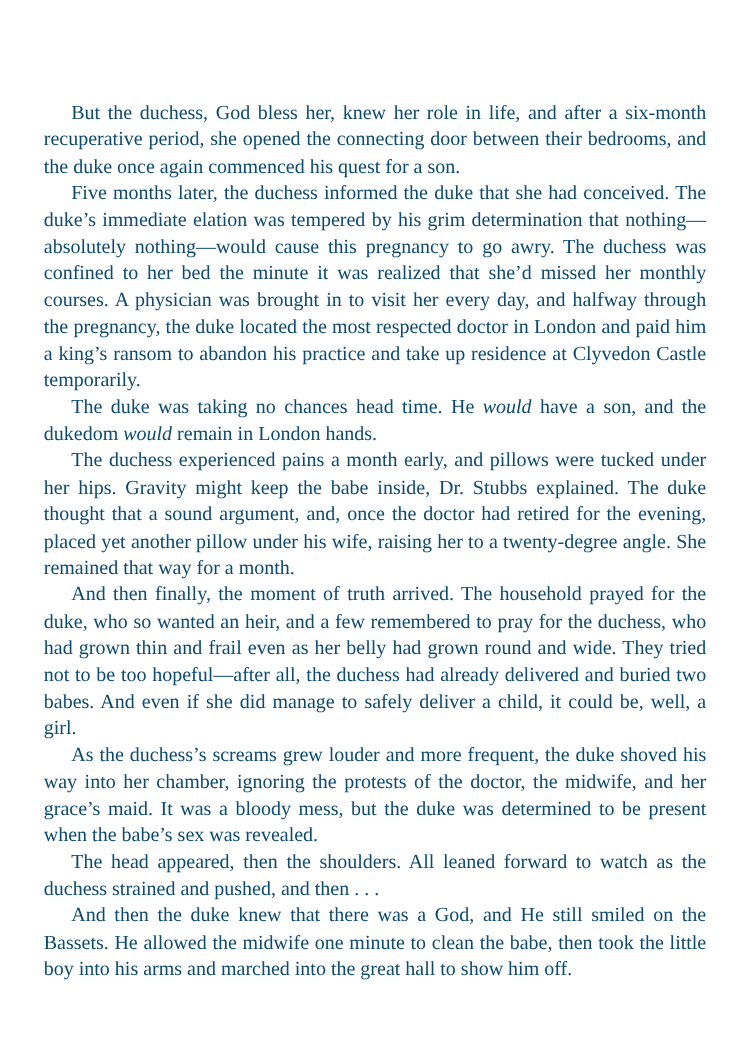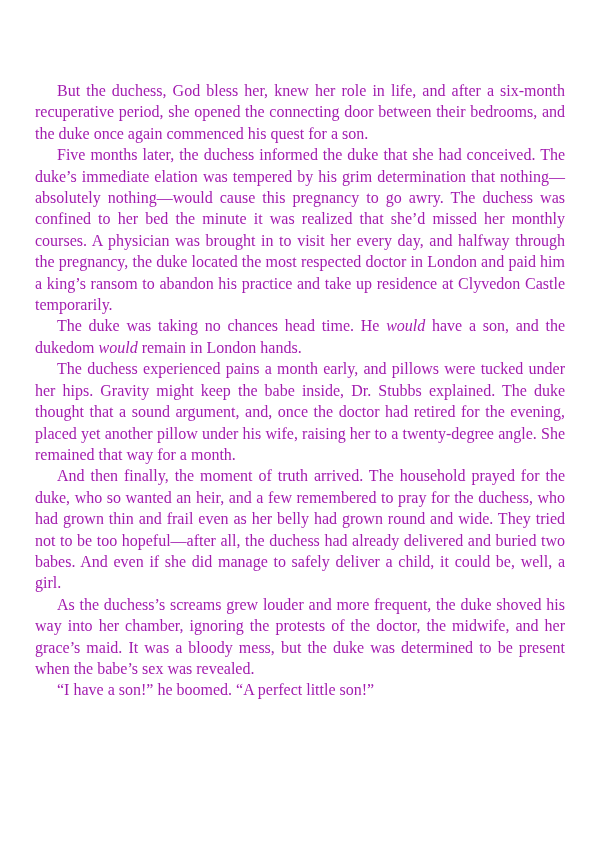--- a/index.html
+++ b/index.html
@@ -16,21 +16,21 @@
     box-sizing: border-box;
   }
   .text-block {
     position: absolute;
     top: 80px;
     left: 35px;
     width: 530px;
     font-family: "Liberation Serif", "DejaVu Serif", serif;
     font-size: 16px;
     line-height: 21.4px;
-    color: #a21caf;
+    color: #0c4a6e;
     text-align: justify;
   }
   .text-block p.para {
     margin: 0;
     padding: 0;
     text-indent: 22px;
   }
   .text-block p.para em {
   }
 </style>
@@ -39,15 +39,16 @@
 
 <div class="page">
   <div class="text-block">
 
   <p class="para"><span>But the duchess, God bless her, knew her role in life, and after a six-month recuperative period, she opened the connecting door between their bedrooms, and the duke once again commenced his quest for a son.</span></p>
       <p class="para"><span>Five months later, the duchess informed the duke that she had conceived. The duke’s immediate elation was tempered by his grim determination that nothing—absolutely nothing—would cause this pregnancy to go awry. The duchess was confined to her bed the minute it was realized that she’d missed her monthly courses. A physician was brought in to visit her every day, and halfway through the pregnancy, the duke located the most respected doctor in London and paid him a king’s ransom to abandon his practice and take up residence at Clyvedon Castle temporarily.</span></p>
       <p class="para"><span>The duke was taking no chances head time. He </span><em>would</em><span> have a son, and the dukedom </span><em>would</em><span> remain in London hands.</span></p>
       <p class="para"><span>The duchess experienced pains a month early, and pillows were tucked under her hips. Gravity might keep the babe inside, Dr. Stubbs explained. The duke thought that a sound argument, and, once the doctor had retired for the evening, placed yet another pillow under his wife, raising her to a twenty-degree angle. She remained that way for a month.</span></p>
       <p class="para"><span>And then finally, the moment of truth arrived. The household prayed for the duke, who so wanted an heir, and a few remembered to pray for the duchess, who had grown thin and frail even as her belly had grown round and wide. They tried not to be too hopeful—after all, the duchess had already delivered and buried two babes. And even if she did manage to safely deliver a child, it could be, well, a girl.</span></p>
       <p class="para"><span>As the duchess’s screams grew louder and more frequent, the duke shoved his way into her chamber, ignoring the protests of the doctor, the midwife, and her grace’s maid. It was a bloody mess, but the duke was determined to be present when the babe’s sex was revealed.</span></p>
-      <p class="para"><span>“I have a son!” he boomed. “A perfect little son!”</span></p>
+      <p class="para"><span>The head appeared, then the shoulders. All leaned forward to watch as the duchess strained and pushed, and then . . .</span></p>
+      <p class="para"><span>And then the duke knew that there was a God, and He still smiled on the Bassets. He allowed the midwife one minute to clean the babe, then took the little boy into his arms and marched into the great hall to show him off.</span></p>
     </div>
 </div>
 
 </body></html>

